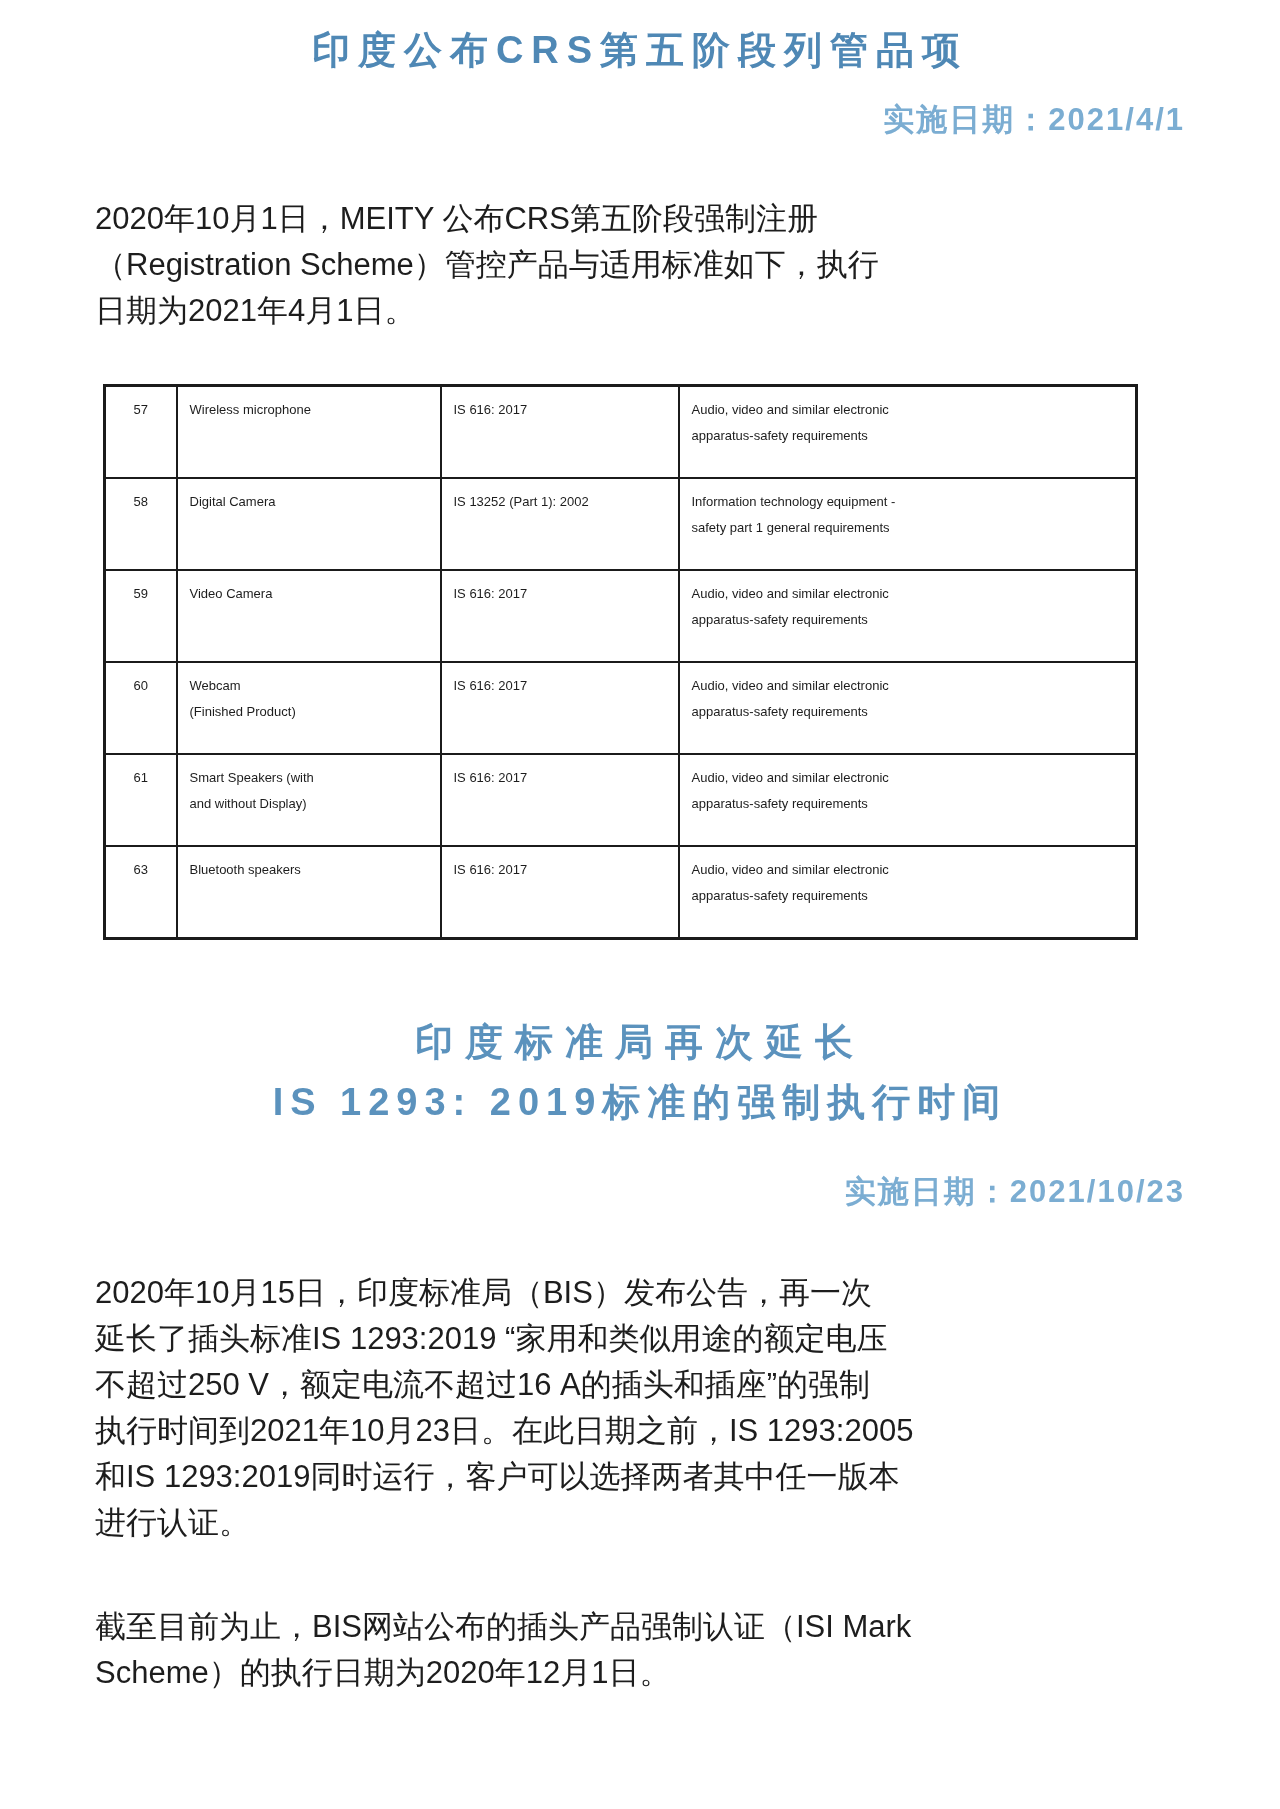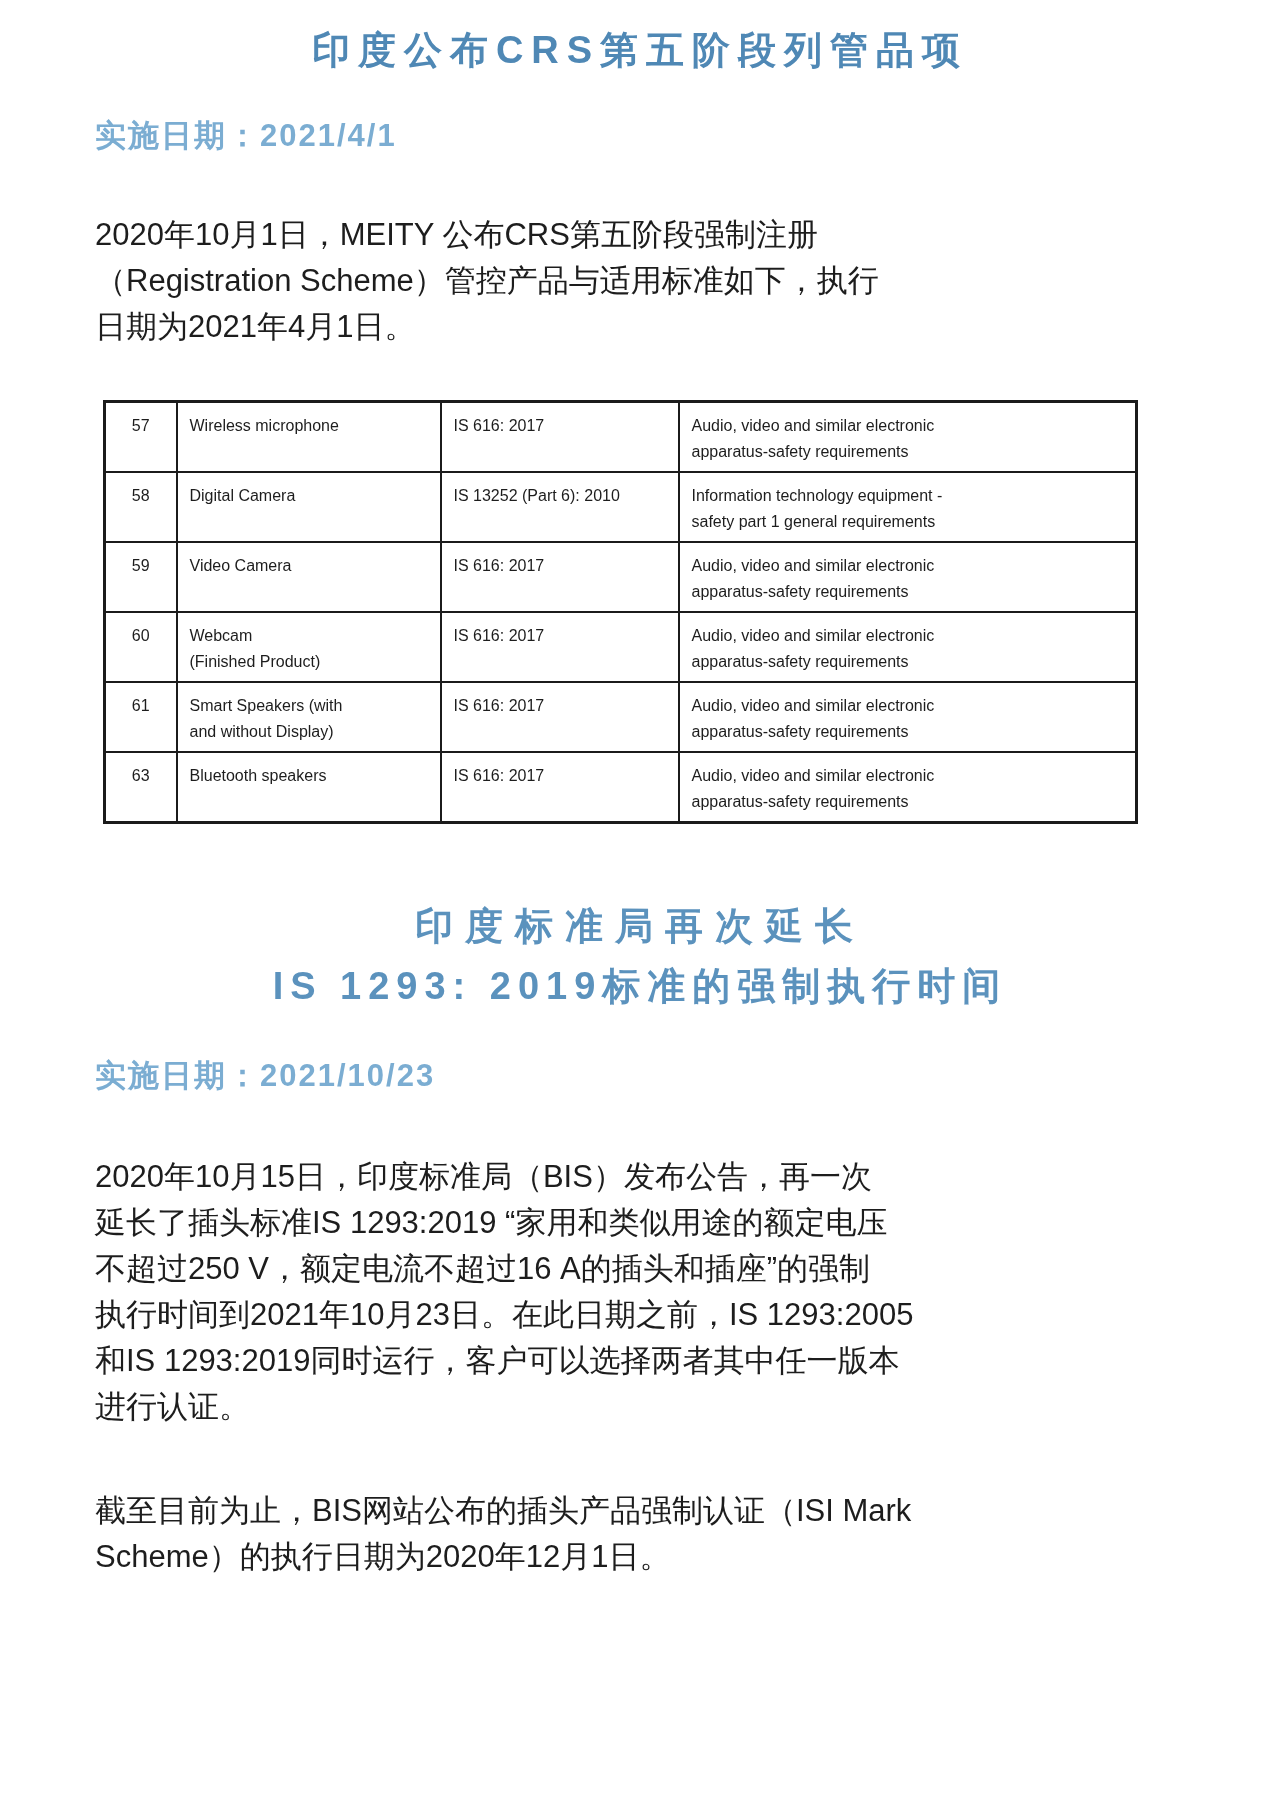--- a/index.html
+++ b/index.html
@@ -26,22 +26,22 @@
   .doc-title{
     margin:0;
     text-align:center;
     font-size:38px;
     font-weight:bold;
     letter-spacing:8px;
     color:var(--title-blue);
     line-height:48px;
   }
   .subtitle{
-    margin:44px 0 0 0;
-    text-align:left;
+    margin:28px 0 0 0;
+    text-align:right;
     font-size:31px;
     font-weight:bold;
     letter-spacing:2px;
     color:var(--subtitle-blue);
     line-height:36px;
   }
   .para{
     margin:58px 0 0 0;
     font-size:31px;
     line-height:46px;
@@ -50,23 +50,23 @@
   }
   table.products{
     border-collapse:collapse;
     table-layout:fixed;
     width:1032px;
     margin:50px 0 0 8px;
     border:3px solid var(--table-border);
   }
   table.products td{
     border:2px solid var(--table-border);
-    font-size:16px;
+    font-size:13px;
     line-height:26px;
-    padding:10px 12px 6px 12px;
+    padding:10px 12px 28px 12px;
     vertical-align:top;
     white-space:pre-line;
     word-wrap:break-word;
   }
   td.col-no{text-align:center;padding-left:4px;padding-right:4px;}
   .section2-title{
     margin:78px 0 0 0;
     text-align:center;
     font-size:38px;
     font-weight:bold;
@@ -106,21 +106,21 @@
         <tr>
           <td class="col-no">57</td>
           <td class="col-product">Wireless microphone</td>
           <td class="col-standard">IS 616: 2017</td>
           <td class="col-requirement">Audio, video and similar electronic
 apparatus-safety requirements</td>
         </tr>
         <tr>
           <td class="col-no">58</td>
           <td class="col-product">Digital Camera</td>
-          <td class="col-standard">IS 13252 (Part 6): 2010</td>
+          <td class="col-standard">IS 13252 (Part 1): 2002</td>
           <td class="col-requirement">Information technology equipment -
 safety part 1 general requirements</td>
         </tr>
         <tr>
           <td class="col-no">59</td>
           <td class="col-product">Video Camera</td>
           <td class="col-standard">IS 616: 2017</td>
           <td class="col-requirement">Audio, video and similar electronic
 apparatus-safety requirements</td>
         </tr>

